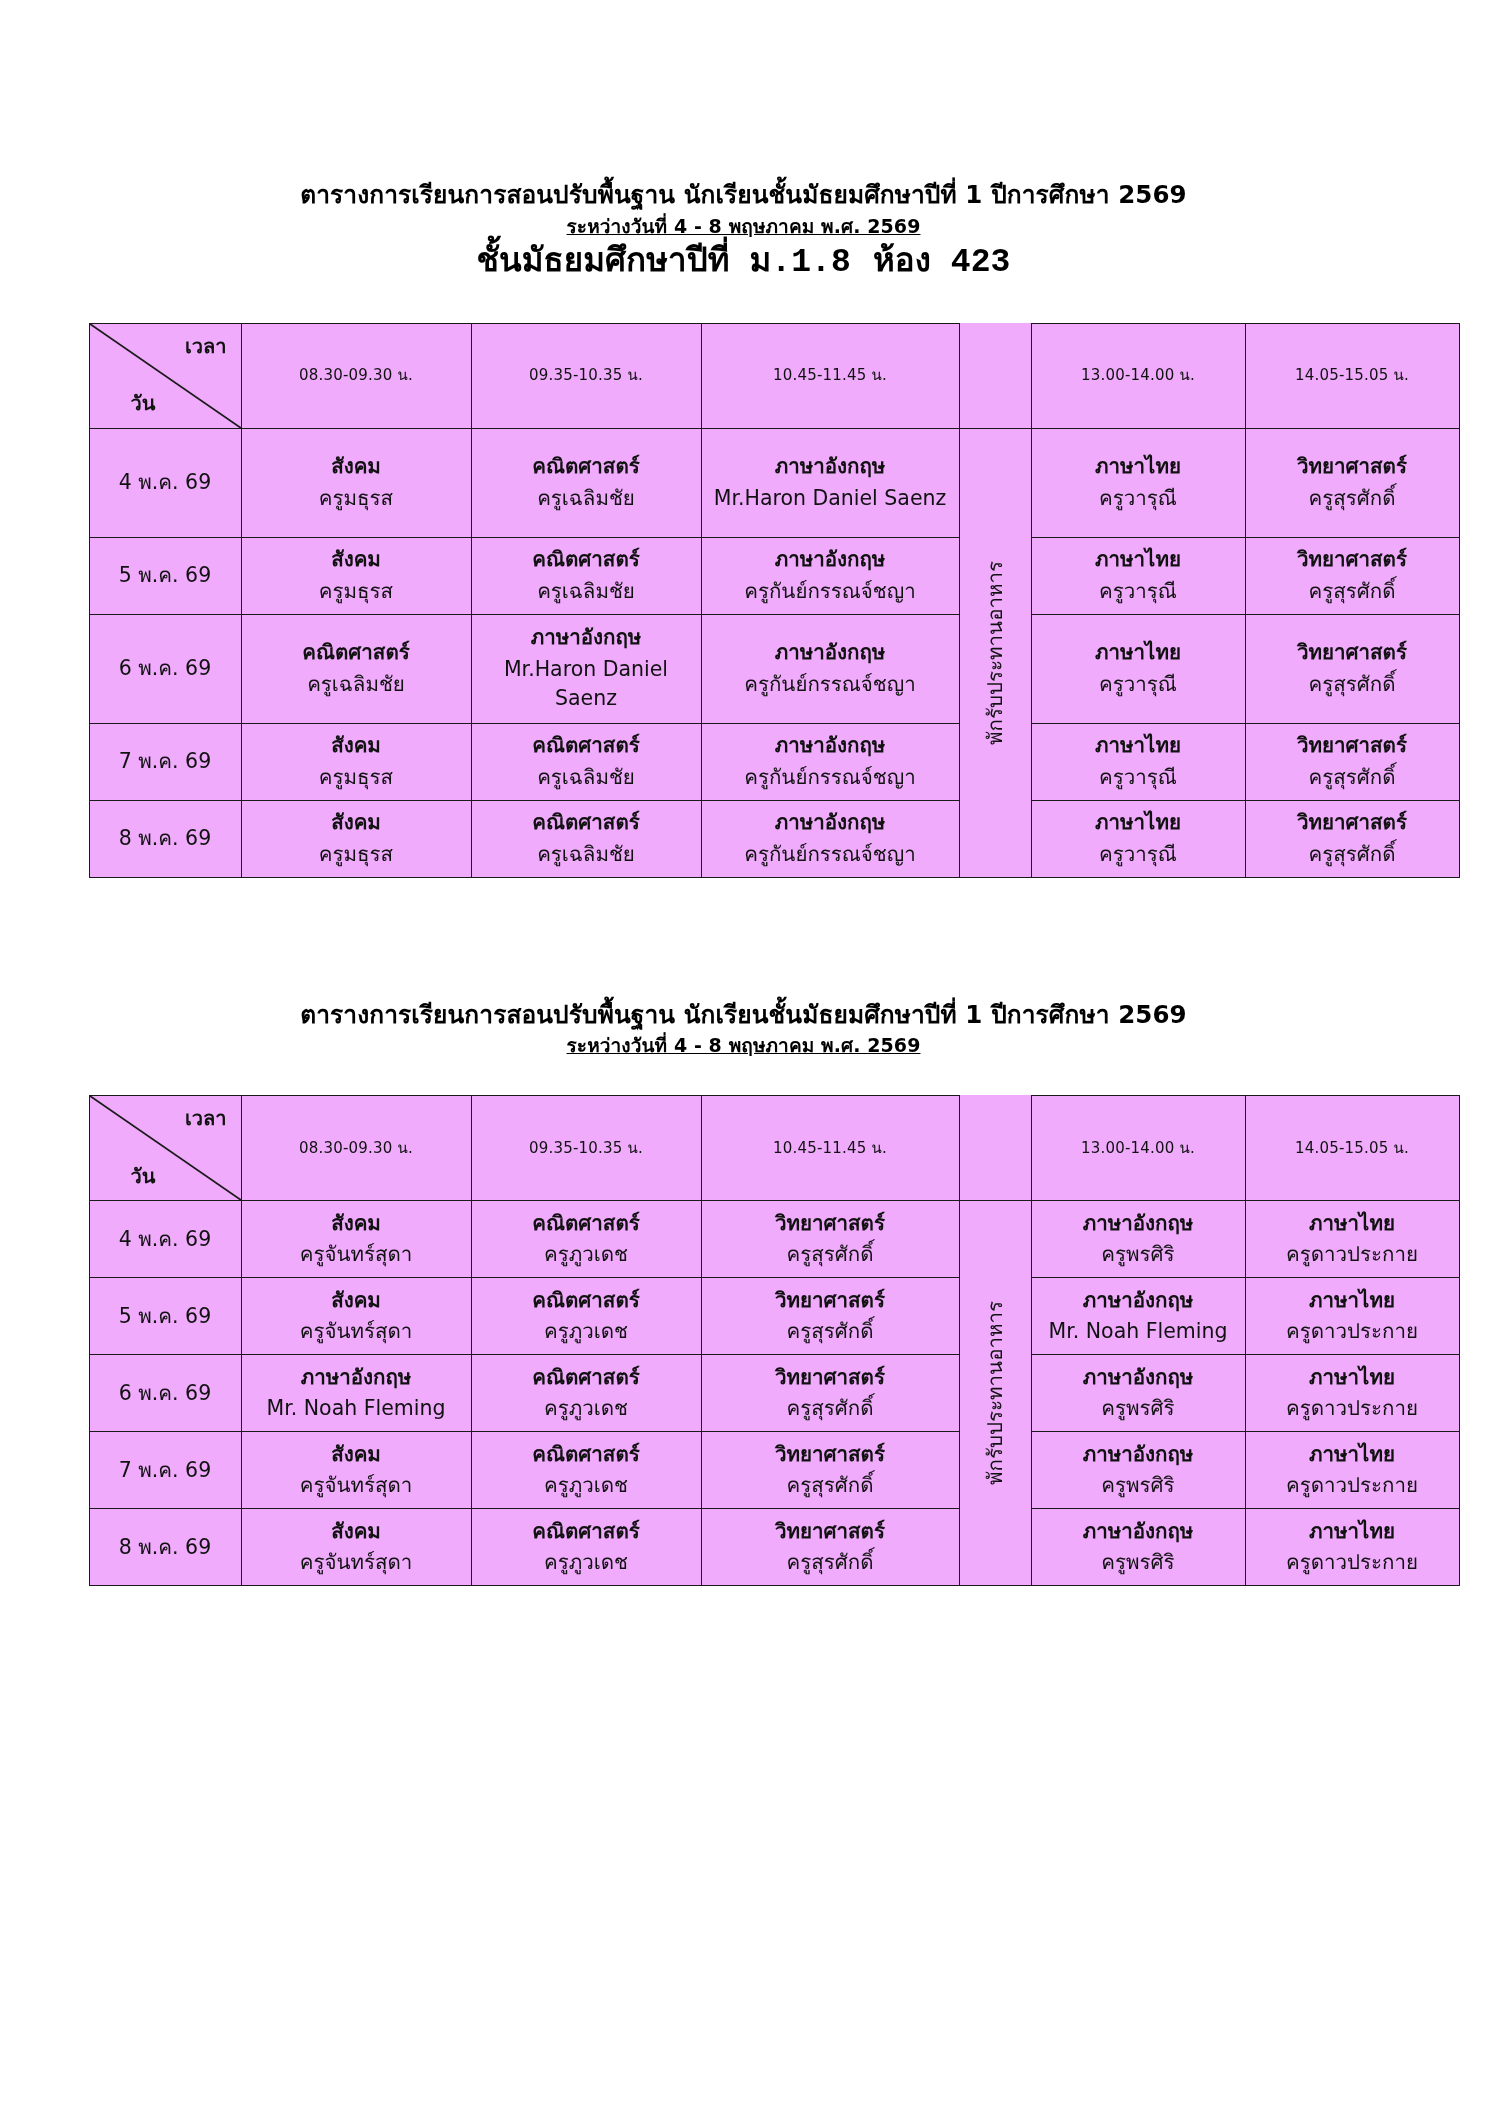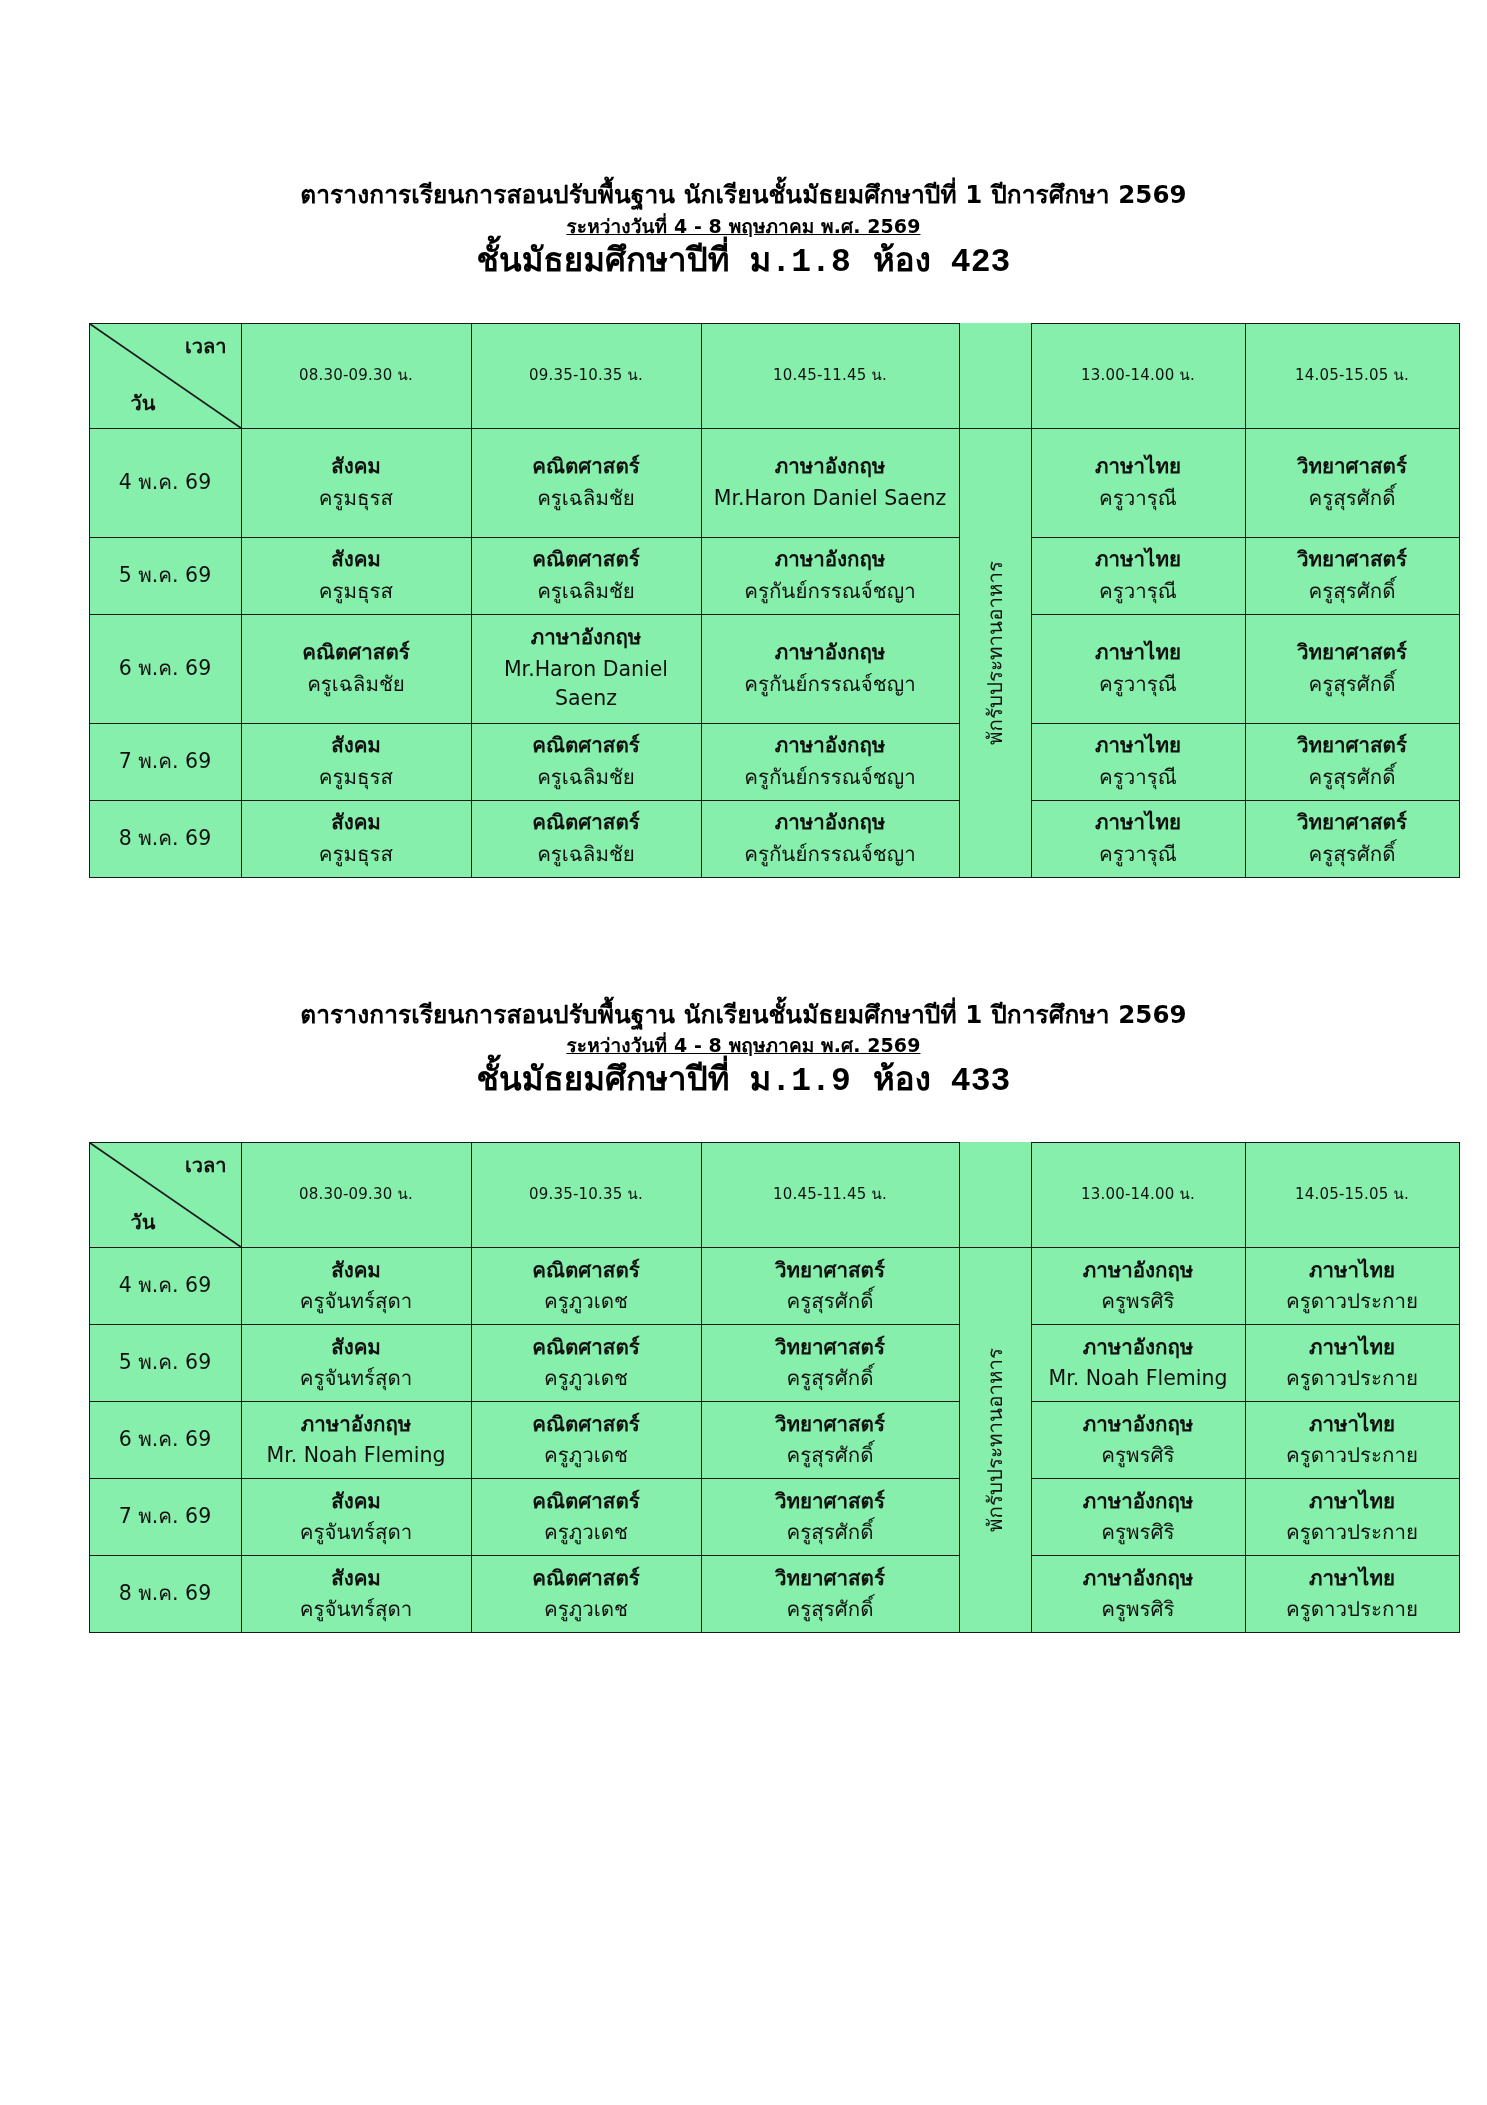--- a/index.html
+++ b/index.html
@@ -58,21 +58,21 @@
   
   .table-wrap {
     margin: 0 auto;
     width: 1310px;
     padding-top: 36px;
   }
   table.timetable {
     border-collapse: collapse;
     table-layout: fixed;
     width: 1310px;
-    background: #86efac;
+    background: #f0abfc;
   }
   table.timetable td,
   table.timetable th {
     border: 1.6px solid #1a1a1a;
     padding: 0;
     text-align: center;
     vertical-align: middle;
     font-weight: normal;
     font-size: 20.5px;
     line-height: 1.44;
@@ -339,21 +339,20 @@
           </tr>
         </tbody>
       </table>
     </div>
   </section>
 
   <section class="sheet sheet-2">
     <div class="heading">
       <div class="line1">ตารางการเรียนการสอนปรับพื้นฐาน นักเรียนชั้นมัธยมศึกษาปีที่ 1 ปีการศึกษา 2569</div>
       <div class="line2">ระหว่างวันที่ 4 - 8 พฤษภาคม พ.ศ. 2569</div>
-      <div class="line3"><span>ชั้นมัธยมศึกษาปีที่ ม.1.9</span><span class="gap"></span><span>ห้อง 433</span></div>
     </div>
 
     <div class="table-wrap">
       <table class="timetable">
         <colgroup>
           <col class="c-day">
             <col class="c-slot">
             <col class="c-slot">
             <col class="c-slot3">
           <col class="c-break">

